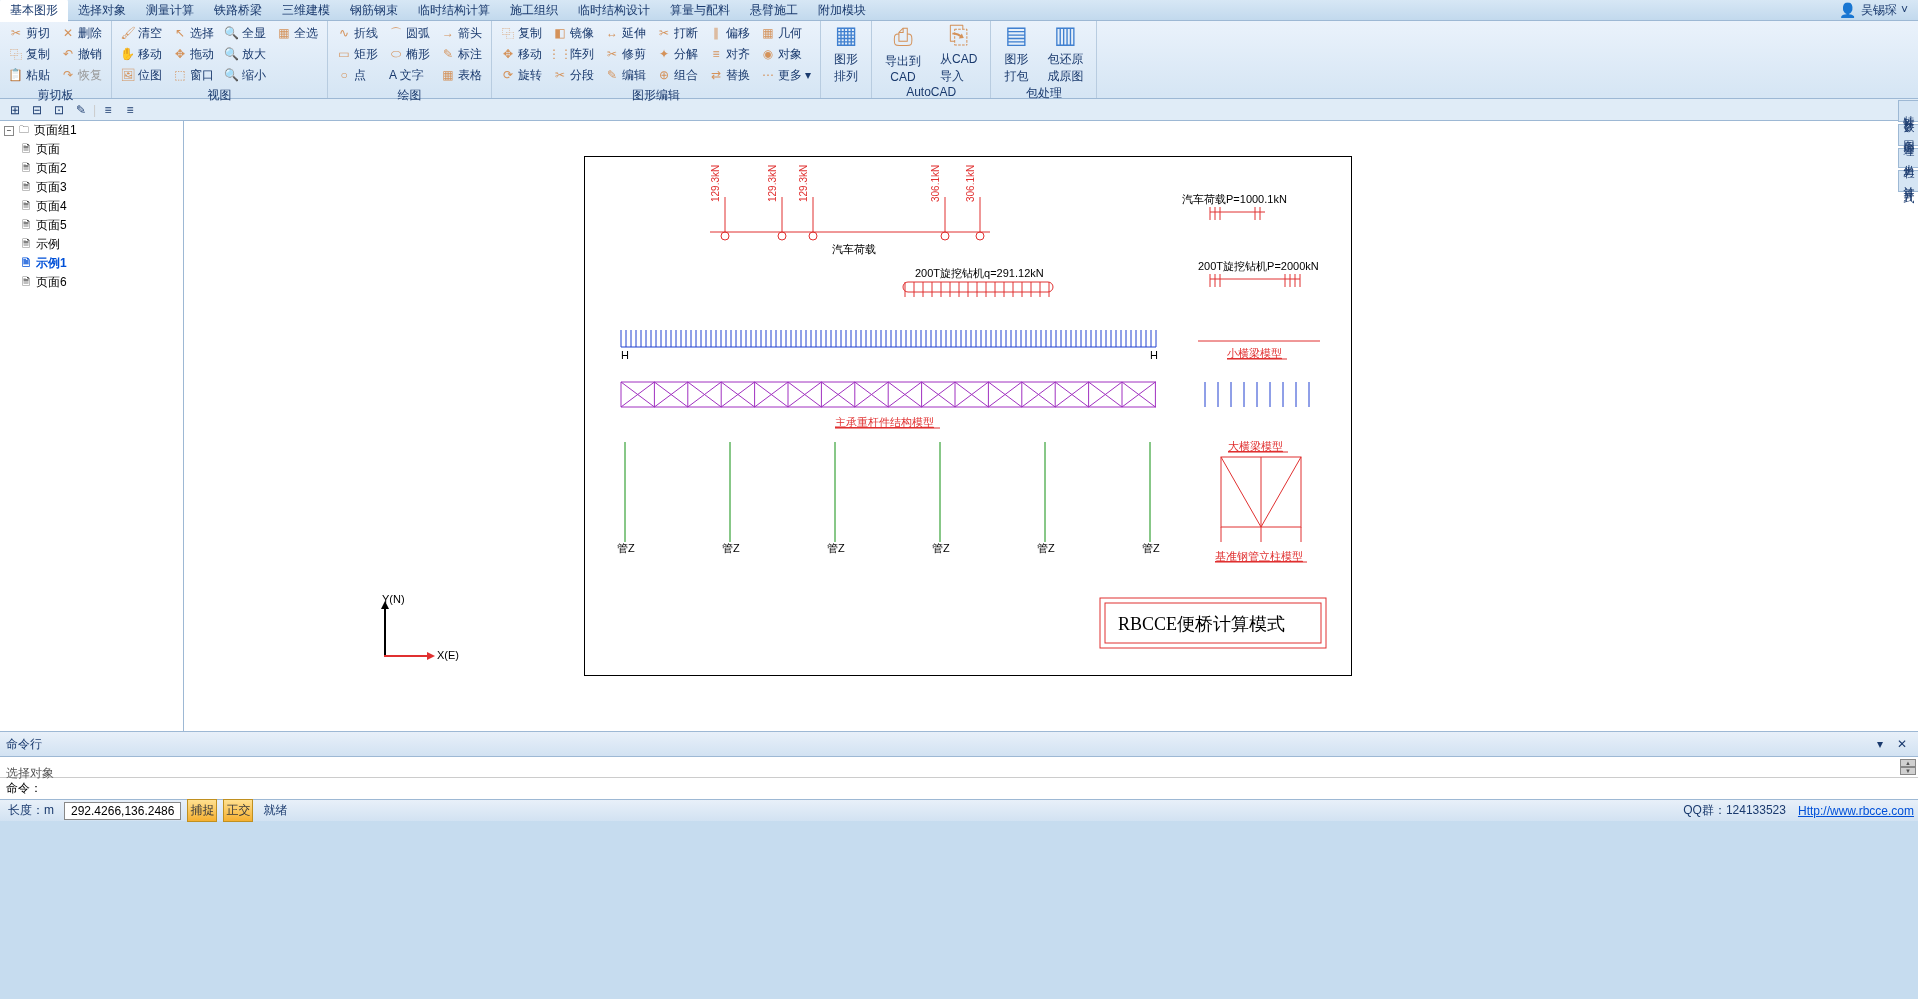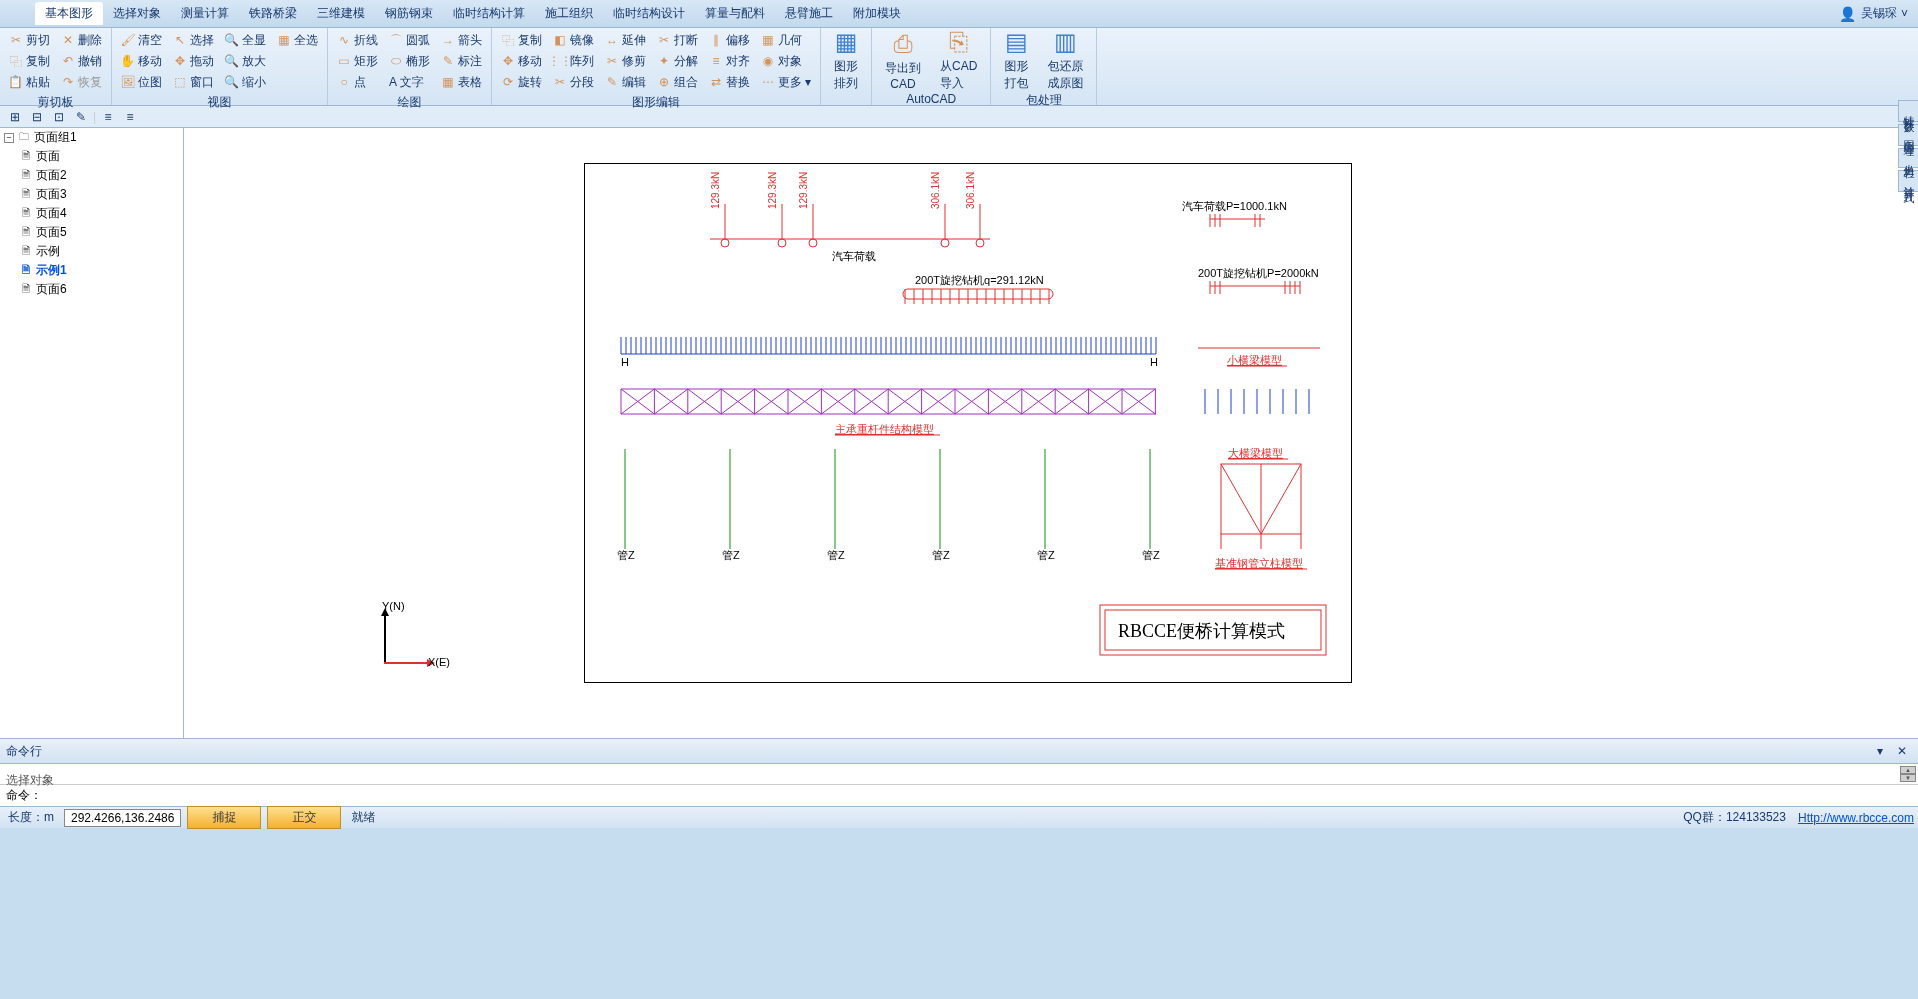--- a/index.html
+++ b/index.html
@@ -1,19 +1,19 @@
 <!DOCTYPE html>
 <html><head>
 <meta charset="utf-8">
 <style>
 * { box-sizing: border-box; margin: 0; padding: 0; }
 body { font-family: "Microsoft YaHei", Arial, sans-serif; font-size: 12px; background: #c6dcef; overflow: hidden; width: 1918px; height: 999px; position: relative; }
 
 
-.tab-bar { background: linear-gradient(to bottom, #d7e7f5, #c2d9ed); height: 28px; display: flex; align-items: center; border-bottom: 1px solid #9db8d4; padding-left: 35px; }
+.tab-bar { background: linear-gradient(to bottom, #d7e7f5, #c2d9ed); height: 21px; display: flex; align-items: center; border-bottom: 1px solid #9db8d4; }
 .tab-item { padding: 3px 10px; color: #1a3a6e; cursor: pointer; font-size: 12px; }
 .tab-item.active { background: #fff; border-radius: 3px 3px 0 0; }
 .user-area { margin-left: auto; margin-right: 10px; color: #1a3a6e; display: flex; align-items: center; gap: 4px; }
 .user-icon { color: #c04040; font-size: 14px; }
 
 
 .ribbon { background: linear-gradient(to bottom, #eaf2fb, #d5e5f4); height: 78px; display: flex; border-bottom: 1px solid #9db8d4; }
 .ribbon-group { border-right: 1px solid #b8cce0; display: flex; flex-direction: column; padding: 2px 5px 0 5px; }
 .ribbon-body { flex: 1; display: flex; gap: 3px; }
 .ribbon-col { display: flex; flex-direction: column; gap: 1px; }
@@ -67,21 +67,21 @@
 .cmd-header .right-btns { margin-left: auto; display: flex; gap: 2px; }
 .cmd-body { background: #fff; height: 20px; padding: 8px 6px; color: #555; font-size: 12px; position: relative; }
 .cmd-input-row { background: #fff; height: 22px; padding: 2px 6px; color: #000; border-top: 1px solid #ccc; display: flex; align-items: center; }
 .cmd-scroll { position: absolute; right: 2px; top: 2px; width: 16px; display: flex; flex-direction: column; }
 .cmd-scroll-btn { height: 8px; background: #d0d0d0; border: 1px solid #888; font-size: 6px; text-align: center; line-height: 6px; }
 
 
 .status-bar { background: linear-gradient(to bottom, #e8f0f9, #d2e2f2); height: 22px; display: flex; align-items: center; border-top: 1px solid #9db8d4; padding: 0 4px; gap: 6px; }
 .status-item { color: #1a3a6e; padding: 0 4px; }
 .coord-box { background: #fff; border: 1px solid #888; padding: 1px 6px; min-width: 110px; color: #000; }
-.snap-btn { background: linear-gradient(to bottom, #ffe090, #f5b030); border: 1px solid #c09020; padding: 2px 24px; color: #3a3a3a; cursor: pointer; }
+.snap-btn { background: linear-gradient(to bottom, #ffe090, #f5b030); border: 1px solid #c09020; padding: 2px 2px; color: #3a3a3a; cursor: pointer; }
 .status-right { margin-left: auto; display: flex; align-items: center; gap: 8px; }
 .link { color: #0050d8; text-decoration: underline; cursor: pointer; }
 </style>
 </head>
 <body>
 
 <div class="tab-bar">
   <div class="tab-item active">基本图形</div>
   <div class="tab-item">选择对象</div>
   <div class="tab-item">测量计算</div>
@@ -420,21 +420,21 @@
         <span class="tree-icon">🗎</span>
         <span>页面6</span>
       </div>
   </div>
 
   <div class="canvas-wrap">
     <div class="axis">
       <div class="axis-y"></div>
       <div class="axis-x"></div>
       <div class="axis-label" style="left:-2px; top:-64px;">Y(N)</div>
-      <div class="axis-label" style="left:44px; top:-8px;">X(E)</div>
+      <div class="axis-label" style="left:53px; top:-8px;">X(E)</div>
     </div>
     <div class="drawing-frame">
       <svg width="768" height="520">
 
         <g>
           <line class="red-line" x1="125" y1="75" x2="405" y2="75"></line>
           <g class="red-line">
             <line x1="140" y1="40" x2="140" y2="75"></line>
               <circle class="red-line" cx="140" cy="79" r="4"></circle>
             <line x1="197" y1="40" x2="197" y2="75"></line>

